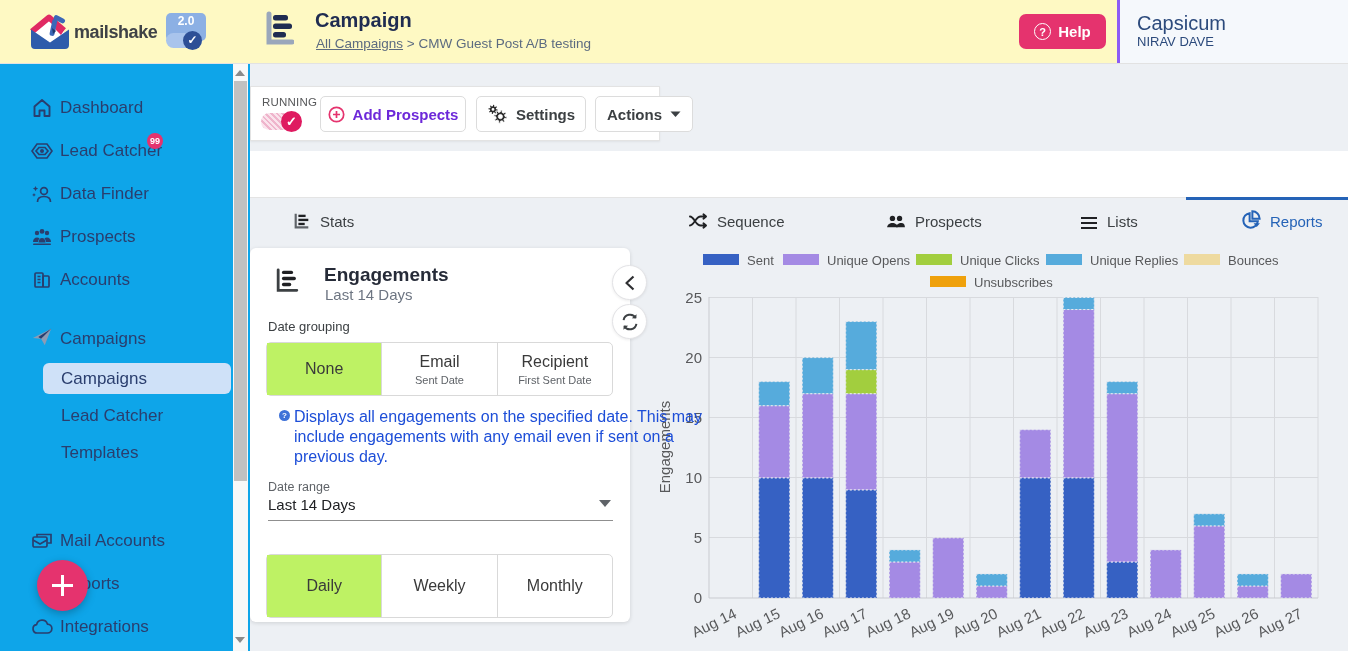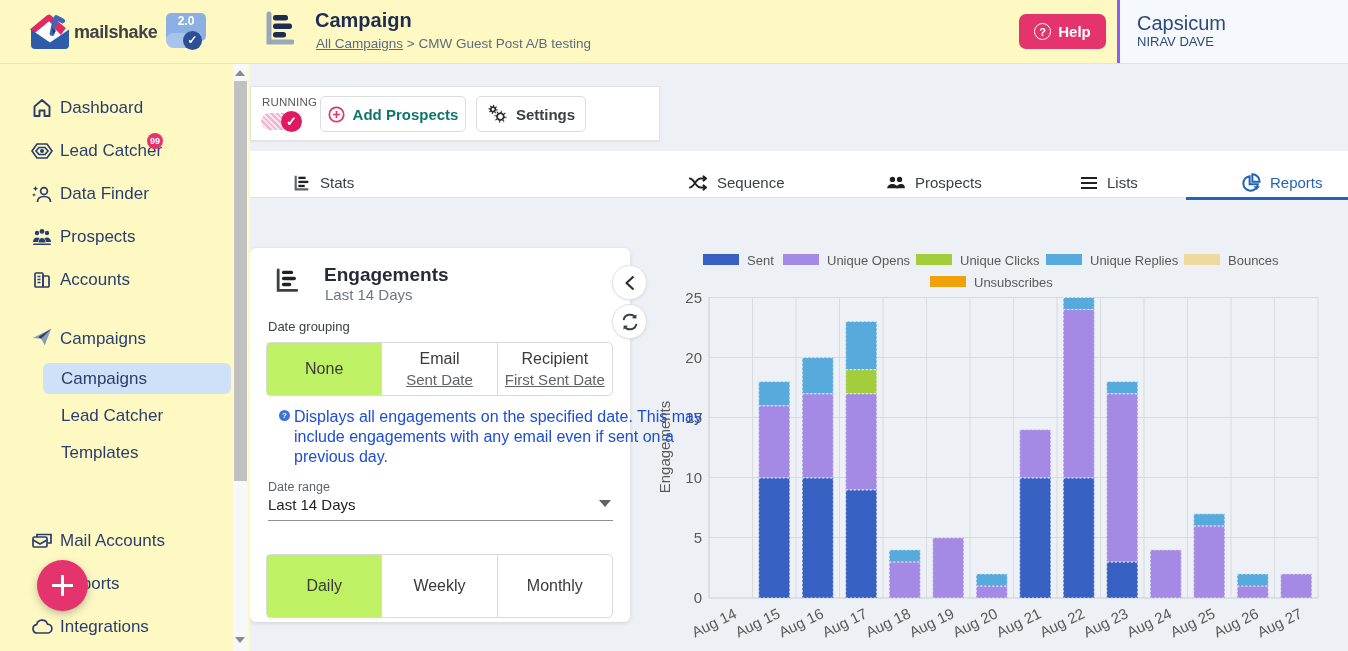--- a/index.html
+++ b/index.html
@@ -22,62 +22,62 @@
 #hcrumb a { color:#5c6b80; text-decoration:underline; }
 
 
 #logo { position:absolute; left:28px; top:8px; }
 #lgtext { position:absolute; left:74px; top:22px; font-size:18px; font-weight:bold; color:#3f4246; letter-spacing:-0.4px; }
 #badge20 { position:absolute; left:166px; top:13px; width:40px; height:28px; background:#8cb0e4; border-radius:5px; color:#fff; font-size:12px; font-weight:bold; text-align:center; line-height:16px; }
 #lgtoggle { position:absolute; left:166px; top:33px; width:36px; height:15px; background:#a9c4ec; border-radius:8px; }
 #lgknob { position:absolute; left:17px; top:-2px; width:19px; height:19px; background:#2d4f96; border-radius:50%; color:#fff; font-size:12px; text-align:center; line-height:19px; font-weight:bold; }
 
 
-#sidebar { position:absolute; left:0; top:64px; width:250px; height:587px; background:#fef9c3; z-index:20; }
+#sidebar { position:absolute; left:0; top:64px; width:250px; height:587px; background:#0ea5e9; z-index:20; }
 #sbscroll { position:absolute; left:233px; top:0; width:15px; height:587px; background:#f7f8f8; }
 #sbthumb { position:absolute; left:1px; top:17px; width:13px; height:400px; background:#c1c1c1; }
 .sbarrow { position:absolute; left:2px; width:0; height:0; border-left:5px solid transparent; border-right:5px solid transparent; }
 .nav { position:absolute; left:60px; font-size:17px; color:#2a3e6e; white-space:nowrap; }
 .nicon { position:absolute; left:31px; width:22px; height:22px; }
 #subhl { position:absolute; left:43px; top:299px; width:188px; height:31px; background:#cfe1f8; border-radius:6px; }
 .snav { position:absolute; left:61px; font-size:17px; color:#2a3e6e; }
 #fab { position:absolute; left:37px; top:496px; width:51px; height:51px; border-radius:50%; background:#e5336e; box-shadow:0 3px 8px rgba(0,0,0,0.25); z-index:25; }
 #fab:after { content:""; position:absolute; left:15px; top:24px; width:21px; height:3px; background:#fff; }
 #fab:before { content:""; position:absolute; left:24px; top:15px; width:3px; height:21px; background:#fff; }
 #badge99 { position:absolute; left:147px; top:69px; width:16px; height:16px; background:#e5336e; border-radius:50%; color:#fff; font-size:9px; font-weight:bold; text-align:center; line-height:16px; z-index:2; }
 
 
 #actioncard { position:absolute; left:250px; top:66px; width:410px; height:55px; background:#fff; border:1px solid #e3e3e3; box-shadow:0 1px 2px rgba(0,0,0,0.06); z-index:10;margin-top:20px; }
 #runlbl { position:absolute; left:11px; top:9px; font-size:11.5px; color:#57585a; letter-spacing:0.2px; }
 #runtoggle { position:absolute; left:10px; top:26px; width:40px; height:17px; border-radius:9px; background:repeating-linear-gradient(45deg,#fae3ec 0 2px,#efb5cc 2px 4px); }
 #runknob { position:absolute; left:20px; top:-2px; width:21px; height:21px; border-radius:50%; background:#df1a60; color:#fff; font-size:13px; font-weight:bold; text-align:center; line-height:21px; }
 .btn { position:absolute; top:9px; height:36px; background:#fff; border:1px solid #dcdcdc; border-radius:5px; display:flex; align-items:center; justify-content:center; font-size:15px; font-weight:bold; color:#3c4043; gap:8px; }
-#addbtn { left:69px; width:146px; color:#0f766e; }
+#addbtn { left:69px; width:146px; color:#6d28d9; }
 #setbtn { left:225px; width:110px; }
 #actbtn { left:344px; width:98px; }
 
 
 #tabbar { position:absolute; left:250px; top:151px; width:1098px; height:47px; background:#fff; border-bottom:1px solid #e4e4e4; z-index:5; }
-.tab { position:absolute; top:0; height:63px; display:flex; align-items:center; gap:9px; font-size:15px; color:#3c4043; }
+.tab { position:absolute; top:16px; height:63px; display:flex; align-items:flex-end; gap:9px; font-size:15px; color:#3c4043; }
 #tabline { position:absolute; left:936px; top:46px; width:162px; height:3px; background:#2563b7; }
 
 
 #engcard { position:absolute; left:250px; top:248px; width:380px; height:374px; background:#fff; border-radius:6px; box-shadow:0 1px 4px rgba(0,0,0,0.13); z-index:8; }
 #engtitle { position:absolute; left:74px; top:16px; font-size:19px; font-weight:bold; color:#262b38; }
 #engsub { position:absolute; left:75px; top:38px; font-size:15px; color:#6d7582; }
 .circbtn { position:absolute; width:35px; height:35px; border-radius:50%; background:#fff; border:1px solid #e3e3e6; box-shadow:0 1px 3px rgba(0,0,0,0.08); z-index:9; display:flex; align-items:center; justify-content:center; }
 #dglbl { position:absolute; left:18px; top:71px; font-size:13px; color:#3c4043; }
 .btngroup { position:absolute; left:16px; width:347px; border:1px solid #d9d9d9; border-radius:5px; display:flex; background:#fff; }
 .bseg { flex:1; display:flex; flex-direction:column; align-items:center; justify-content:center; border-left:1px solid #d9d9d9; }
 .bseg:first-child { border-left:none; }
 .bsel { background:#bef264; }
 #grp1 { top:94px; height:54px; }
 #grp2 { top:306px; height:64px; }
 .bmain { font-size:16px; color:#3a3a3a; }
-.bsubt { font-size:15px; color:#5f6368; margin-top:3px;text-decoration:underline; }
+.bsubt { font-size:11px; color:#5f6368; margin-top:3px; }
 #infoq { position:absolute; left:29px; top:162px; width:11px; height:11px; background:#3f72d8; border-radius:50%; color:#fff; font-size:8px; font-weight:bold; text-align:center; line-height:11px; }
 #infotext { position:absolute; left:44px; top:159px; font-size:16px; color:#1d4ed8; line-height:20px; white-space:nowrap; }
 #drlbl { position:absolute; left:18px; top:232px; font-size:12.5px; color:#5f6368; }
 #drval { position:absolute; left:18px; top:248px; font-size:15px; color:#202124; }
 #drline { position:absolute; left:18px; top:272px; width:345px; height:1px; background:#8f8f8f; }
 #drcaret { position:absolute; left:349px; top:252px; width:0; height:0; border-left:6px solid transparent; border-right:6px solid transparent; border-top:7px solid #5f6368; }
 
 
 #chart { position:absolute; left:0; top:0; width:1348px; height:651px; z-index:1; }
 </style>
@@ -301,20 +301,23 @@
         <div id="runknob">✓</div>
       </div>
     <div class="btn" id="addbtn"><svg width="17" height="17" viewBox="0 0 17 17">
           <circle cx="8.5" cy="8.5" r="7.2" fill="none" stroke="#e5336e" stroke-width="1.7"></circle>
           <path d="M8.5 5 v7 M5 8.5 h7" stroke="#e5336e" stroke-width="1.7"></path>
         </svg>Add Prospects</div>
     <div class="btn" id="setbtn"><svg width="21" height="20" viewBox="0 0 21 20">
           <path d="M6.18 0.80 L7.25 0.97 L7.07 2.49 L8.10 3.12 L9.38 2.28 L10.01 3.15 L8.82 4.10 L9.10 5.28 L10.60 5.58 L10.43 6.65 L8.91 6.47 L8.28 7.50 L9.12 8.78 L8.25 9.41 L7.30 8.22 L6.12 8.50 L5.82 10.00 L4.75 9.83 L4.93 8.31 L3.90 7.68 L2.62 8.52 L1.99 7.65 L3.18 6.70 L2.90 5.52 L1.40 5.22 L1.57 4.15 L3.09 4.33 L3.72 3.30 L2.88 2.02 L3.75 1.39 L4.70 2.58 L5.88 2.30 Z M 7.40 5.40 A 1.4 1.4 0 1 0 4.60 5.40 A 1.4 1.4 0 1 0 7.40 5.40 Z" fill="#2b2b2b" fill-rule="evenodd"></path>
           <path d="M13.66 6.01 L15.19 6.25 L14.99 8.28 L16.52 9.22 L18.25 8.12 L19.16 9.38 L17.58 10.67 L18.00 12.42 L19.99 12.86 L19.75 14.39 L17.72 14.19 L16.78 15.72 L17.88 17.45 L16.62 18.36 L15.33 16.78 L13.58 17.20 L13.14 19.19 L11.61 18.95 L11.81 16.92 L10.28 15.98 L8.55 17.08 L7.64 15.82 L9.22 14.53 L8.80 12.78 L6.81 12.34 L7.05 10.81 L9.08 11.01 L10.02 9.48 L8.92 7.75 L10.18 6.84 L11.47 8.42 L13.22 8.00 Z M 15.50 12.60 A 2.1 2.1 0 1 0 11.30 12.60 A 2.1 2.1 0 1 0 15.50 12.60 Z" fill="#2b2b2b" fill-rule="evenodd" stroke="#fff" stroke-width="0.8"></path>
         </svg>Settings</div>
+    <div class="btn" id="actbtn">Actions<svg width="11" height="7" viewBox="0 0 11 7">
+          <path d="M0.5 0.5 L5.5 6 L10.5 0.5 Z" fill="#3c4043"></path>
+        </svg></div>
   </div>
 
   <div id="tabbar">
     <div class="tab" style="left:43px;"><svg width="18" height="18" viewBox="0 0 20 20">
           <path d="M3 2 L3 17 L17 17" fill="none" stroke="#5f6368" stroke-width="2.4"></path>
           <rect x="6" y="3" width="8" height="2.6" fill="#202124"></rect>
           <rect x="6" y="7.5" width="11" height="2.6" fill="#202124"></rect>
           <rect x="6" y="12" width="7" height="2.6" fill="#202124"></rect>
         </svg>Stats</div>
     <div class="tab" style="left:438px;"><svg width="20" height="18" viewBox="0 0 22 20">

